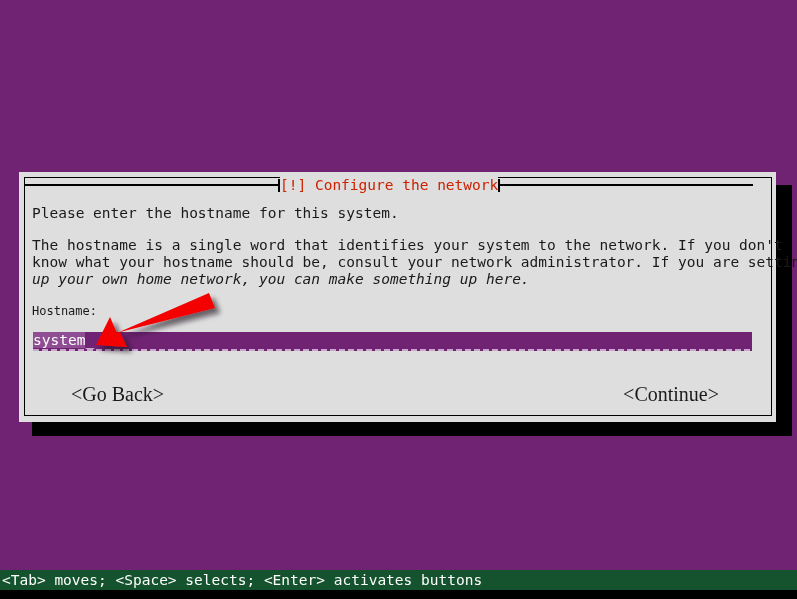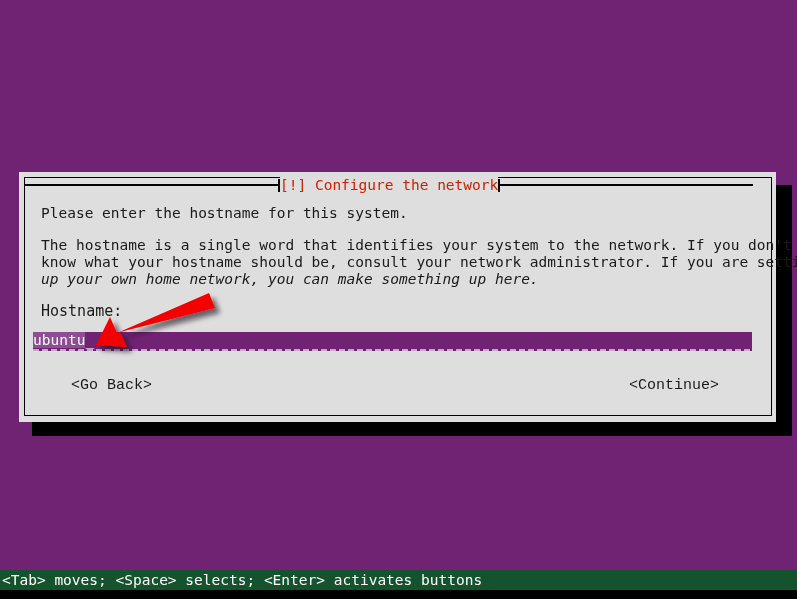--- a/index.html
+++ b/index.html
@@ -85,37 +85,37 @@
     font-size: 14.5px;
     line-height: 18px;
     letter-spacing: 0px;
     background: #dedede;
     white-space: nowrap;
   }
 
   
   .content {
     position: absolute;
-    left: 41px;
+    left: 32px;
     top: 205px;
     width: 718px;
   }
   .para {
     color: #1a1a1a;
     font-size: 14.5px;
     line-height: 17px;
     white-space: pre;
     margin: 0;
   }
   .para.intro { margin-bottom: 15px; }
   .para.body  { margin-bottom: 15px; }
 
   .hostname-label {
     color: #1a1a1a;
-    font-size: 15px;
+    font-size: 12px;
     line-height: 17px;
     margin: 0 0 10px 0;
     white-space: pre;
   }
 
   
   .field-wrap {
     position: absolute;
     left: 33px;
     top: 332px;
@@ -157,29 +157,29 @@
   
   .buttons {
     position: absolute;
     left: 38px;
     top: 368px;
     width: 710px;
     height: 20px;
   }
   .btn {
     position: absolute;
-    top: 8px;
+    top: 16px;
     color: #1a1a1a;
-    font-size: 15px;
+    font-size: 20px;
     line-height: 20px;
     white-space: pre;
     background: transparent;
     border: none;
     padding: 0;
-    font-family: Liberation Mono, monospace;
+    font-family: Liberation Serif, serif;
   }
   .btn.back     { left: 33px; }
   .btn.continue { right: 29px; }
 
   
   .arrow-layer {
     position: absolute;
     left: 0;
     top: 0;
     width: 797px;
@@ -235,21 +235,21 @@
 
   <div class="content">
     <p class="para intro">Please enter the hostname for this system.</p>
     <p class="para body">The hostname is a single word that identifies your system to the network. If you don't</p>
     <p class="para body" style="margin-top:-15px;">know what your hostname should be, consult your network administrator. If you are setting</p>
     <p class="para body" style="margin-top:-15px;font-style:italic;">up your own home network, you can make something up here.</p>
     <p class="hostname-label">Hostname:</p>
   </div>
 
   <div class="field-wrap">
-    <div class="field"><span class="field-value">ubuntu</span><span class="field-cursor">_</span></div>
+    <div class="field"><span class="field-value">system</span><span class="field-cursor">_</span></div>
     <div class="field-underline"></div>
   </div>
 
   <div class="buttons">
     <button class="btn back">&lt;Go Back&gt;</button>
     <button class="btn continue">&lt;Continue&gt;</button>
   </div>
 
   <svg class="arrow-layer" viewBox="0 0 797 599">
     <defs>

